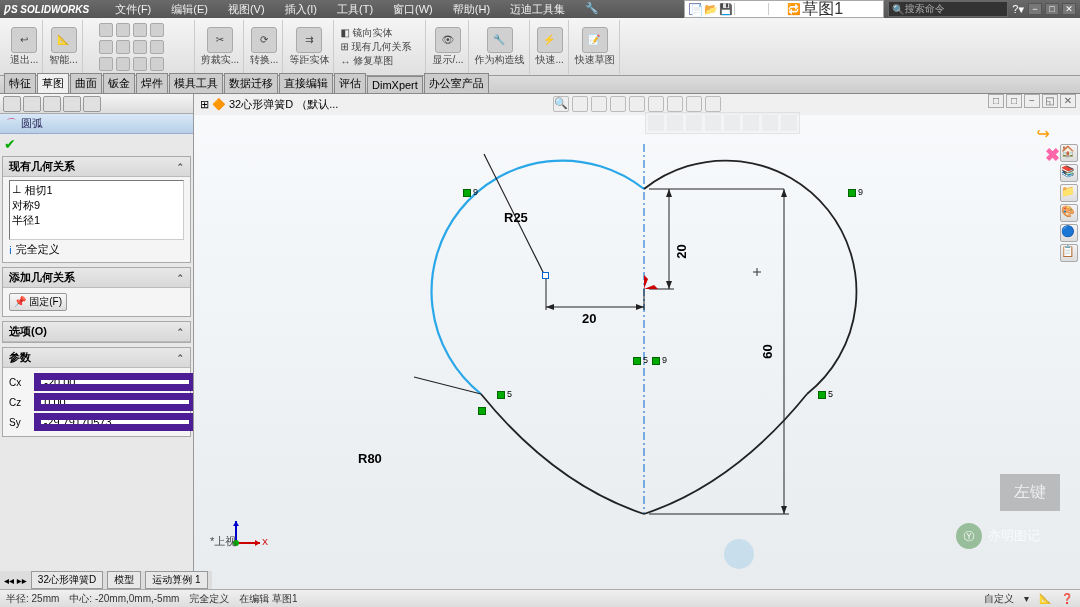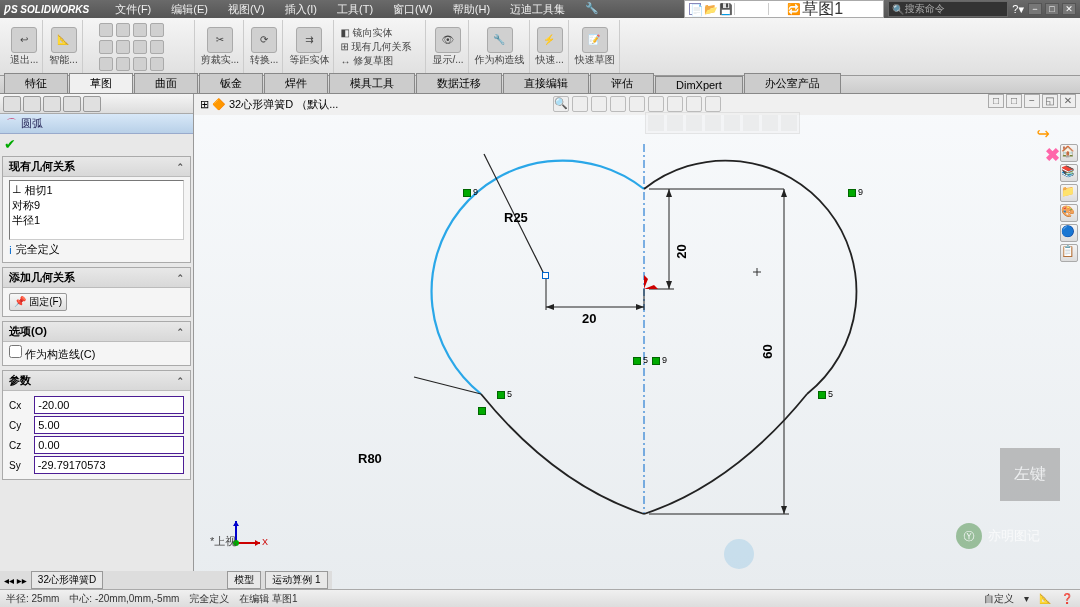--- a/index.html
+++ b/index.html
@@ -14,59 +14,59 @@
 .qat-icon{width:12px;height:12px;display:inline-block}
 .search{background:#333;border:1px solid #666;width:120px;height:16px;display:flex;align-items:center;padding:0 3px;color:#aaa;font-size:10px}
 .winctl{display:flex;gap:3px}
 .winctl span{width:14px;height:12px;background:#777;border:1px solid #555;font-size:9px;text-align:center;line-height:10px}
 .ribbon{height:58px;background:linear-gradient(#f5f5f5,#e0e0e0);border-bottom:1px solid #999;display:flex;align-items:center;padding:2px 6px;gap:2px}
 .ribbon-group{display:flex;flex-direction:column;align-items:center;justify-content:center;height:54px;padding:0 4px;border-right:1px solid #ccc;font-size:10px;color:#444}
 .ribbon-group .icons{display:flex;gap:3px;flex-wrap:wrap;max-width:80px}
 .ribbon-group .big{width:26px;height:26px;background:#d0d0d0;border:1px solid #aaa;border-radius:3px;display:flex;align-items:center;justify-content:center}
 .ribbon-group .small{width:14px;height:14px;background:#d0d0d0;border:1px solid #aaa;border-radius:2px}
 .tabs{height:18px;background:linear-gradient(#ddd,#ccc);display:flex;align-items:flex-end;padding-left:4px;font-size:11px;border-bottom:1px solid #888}
-.tab{padding:2px 20px;border:1px solid #888;border-bottom:none;background:#ccc;margin-right:1px;cursor:pointer}
+.tab{padding:2px 4px;border:1px solid #888;border-bottom:none;background:#ccc;margin-right:1px;cursor:pointer}
 .tab.active{background:#f0f0f0}
 .workspace{display:flex;height:495px}
 .sidebar{width:194px;background:#e8e8e8;border-right:1px solid #999;display:flex;flex-direction:column;overflow:hidden}
 .sidetabs{height:20px;background:linear-gradient(#f5f5f5,#ddd);display:flex;align-items:center;gap:2px;padding:0 3px;border-bottom:1px solid #aaa}
 .sidetabs .st{width:18px;height:16px;background:#e0e0e0;border:1px solid #999;border-radius:2px}
 .panel-title{background:linear-gradient(#d8e8f8,#b8d0e8);padding:2px 6px;font-size:11px;color:#225;display:flex;align-items:center;gap:4px;border-bottom:1px solid #9ac}
 .ok-cancel{padding:2px 4px}
 .ok-cancel .check{color:#0a0;font-size:14px}
 .section{border:1px solid #aaa;margin:2px}
 .section-hdr{background:linear-gradient(#e8e8e8,#d8d8d8);padding:2px 6px;font-size:11px;font-weight:bold;display:flex;justify-content:space-between;align-items:center;border-bottom:1px solid #bbb}
 .section-hdr .arrow{font-size:9px;color:#555}
 .section-body{padding:3px 6px;background:#f5f5f5;font-size:11px}
 .listbox{background:#fff;border:1px inset #ccc;height:60px;padding:2px;font-size:11px;overflow:hidden}
 .btn-row{display:flex;align-items:center;gap:4px;padding:2px 0}
 .small-btn{padding:1px 4px;border:1px solid #999;background:linear-gradient(#f8f8f8,#ddd);border-radius:2px;font-size:10px}
 .param-row{display:flex;align-items:center;gap:13px;margin:2px 0}
 .param-row .lbl{width:18px;height:16px;display:flex;align-items:center;justify-content:center;font-size:10px}
-.param-row input{flex:1;height:18px;border:1px solid #4c1d95;padding:0 3px;background:#fff;font-size:11px}
+.param-row input{flex:1;height:18px;border:7px solid #4c1d95;padding:0 3px;background:#fff;font-size:11px}
 .param-row .spin{width:12px;display:flex;flex-direction:column}
 .param-row .spin span{height:9px;border:1px solid #999;background:#e0e0e0;font-size:6px;text-align:center;line-height:7px}
 .canvas{flex:1;background:linear-gradient(#f8fafc,#e8ecef);position:relative;overflow:hidden}
 .canvas-toolbar{position:absolute;top:2px;left:50%;transform:translateX(-50%);display:flex;gap:3px;z-index:5}
 .canvas-toolbar .cti{width:16px;height:16px;border:1px solid #bbb;background:#eee;border-radius:2px}
 .doc-ctrl{position:absolute;top:0;right:4px;display:flex;gap:2px;font-size:10px;color:#666}
 .doc-ctrl span{width:16px;height:14px;border:1px solid #aaa;background:#eee;text-align:center}
 .float-tb{position:absolute;top:18px;right:280px;display:flex;gap:3px;background:#f0f0f0;border:1px solid #ccc;padding:2px;opacity:.45}
 .float-tb span{width:16px;height:16px;background:#ddd}
 .right-tb{position:absolute;right:2px;top:50px;display:flex;flex-direction:column;gap:2px}
 .right-tb span{width:18px;height:18px;border:1px solid #aaa;background:linear-gradient(#f5f5f5,#ddd);border-radius:2px}
 .triad{position:absolute;bottom:30px;left:34px}
 .view-label{position:absolute;bottom:40px;left:16px;font-size:11px;color:#444}
 .tree-head{padding:3px 6px;font-size:11px;background:#f0f0f0;display:flex;align-items:center;gap:3px}
 .status{position:absolute;bottom:0;left:0;right:0;height:18px;background:linear-gradient(#f0f0f0,#ddd);border-top:1px solid #aaa;display:flex;align-items:center;font-size:10px;padding:0 6px;gap:10px;color:#333}
 .bottabs{position:absolute;bottom:18px;left:0;height:18px;display:flex;align-items:center;font-size:10px;background:#ddd;padding:0 4px;gap:4px}
 .bottab{padding:1px 6px;border:1px solid #999;background:#e8e8e8}
 .watermark{position:absolute;bottom:40px;right:40px;opacity:.7;font-size:13px;color:#fff;display:flex;align-items:center;gap:6px}
 .watermark .circ{width:26px;height:26px;border-radius:50%;background:#7a7;display:flex;align-items:center;justify-content:center;color:#fff;font-size:11px}
-.leftkey{position:absolute;bottom:88px;right:20px;background:#999;color:#eee;padding:16px 14px;font-size:16px;opacity:.6}
+.leftkey{position:absolute;bottom:78px;right:20px;background:#999;color:#eee;padding:8px 14px;font-size:16px;opacity:.6}
 .pink-x{position:absolute;top:50px;right:20px;color:#f6a;font-size:18px;font-weight:bold}
 .dim-text{position:absolute;font-size:13px;font-weight:bold;color:#000}
 .green-sq{position:absolute;width:8px;height:8px;background:#0a0;border:1px solid #060}
 .blue-sq{position:absolute;width:7px;height:7px;background:#fff;border:1.5px solid #06c}
 </style>
 </head>
 <body>
 
 <div class="titlebar">
   <span class="logo">ǷS <span>SOLIDWORKS</span></span>
@@ -225,42 +225,31 @@
             <span class="small-btn">📌 <span>固定(F)</span></span>
           </div>
       </div>
     </div>
 
     <div class="section">
       <div class="section-hdr">
           <span>选项(O)</span>
           <span class="arrow">⌃</span>
         </div>
-      <div class="section-body">
-        <label><input type="checkbox" style=""> <span>作为构造线(C)</span></label>
-      </div>
     </div>
 
     <div class="section">
       <div class="section-hdr">
           <span>参数</span>
           <span class="arrow">⌃</span>
         </div>
       <div class="section-body">
         <div class="param-row">
             <span class="lbl">Cx</span>
             <input value="-20.00" style="">
-            <div class="spin">
-              <span>▴</span>
-              <span>▾</span>
-            </div>
-          </div>
-        <div class="param-row">
-            <span class="lbl">Cy</span>
-            <input value="5.00" style="">
             <div class="spin">
               <span>▴</span>
               <span>▾</span>
             </div>
           </div>
         <div class="param-row">
             <span class="lbl">Cz</span>
             <input value="0.00" style="">
             <div class="spin">
               <span>▴</span>
@@ -399,21 +388,21 @@
     <div class="watermark">
         <span class="circ">Ⓨ</span>
         <span>亦明图记</span>
       </div>
   </div>
 </div>
 
 <div class="bottabs">
   <span>◂◂ ▸▸</span>
   <span class="bottab">32心形弹簧D</span>
-  <span style="margin-left:120px" class="bottab">模型</span>
+  <span style="" class="bottab">模型</span>
   <span class="bottab">运动算例 1</span>
 </div>
 
 <div class="status">
   <span>半径: 25mm</span>
   <span>中心: -20mm,0mm,-5mm</span>
   <span>完全定义</span>
   <span>在编辑 草图1</span>
   <span style="margin-left:auto">自定义</span>
   <span>▾</span>

